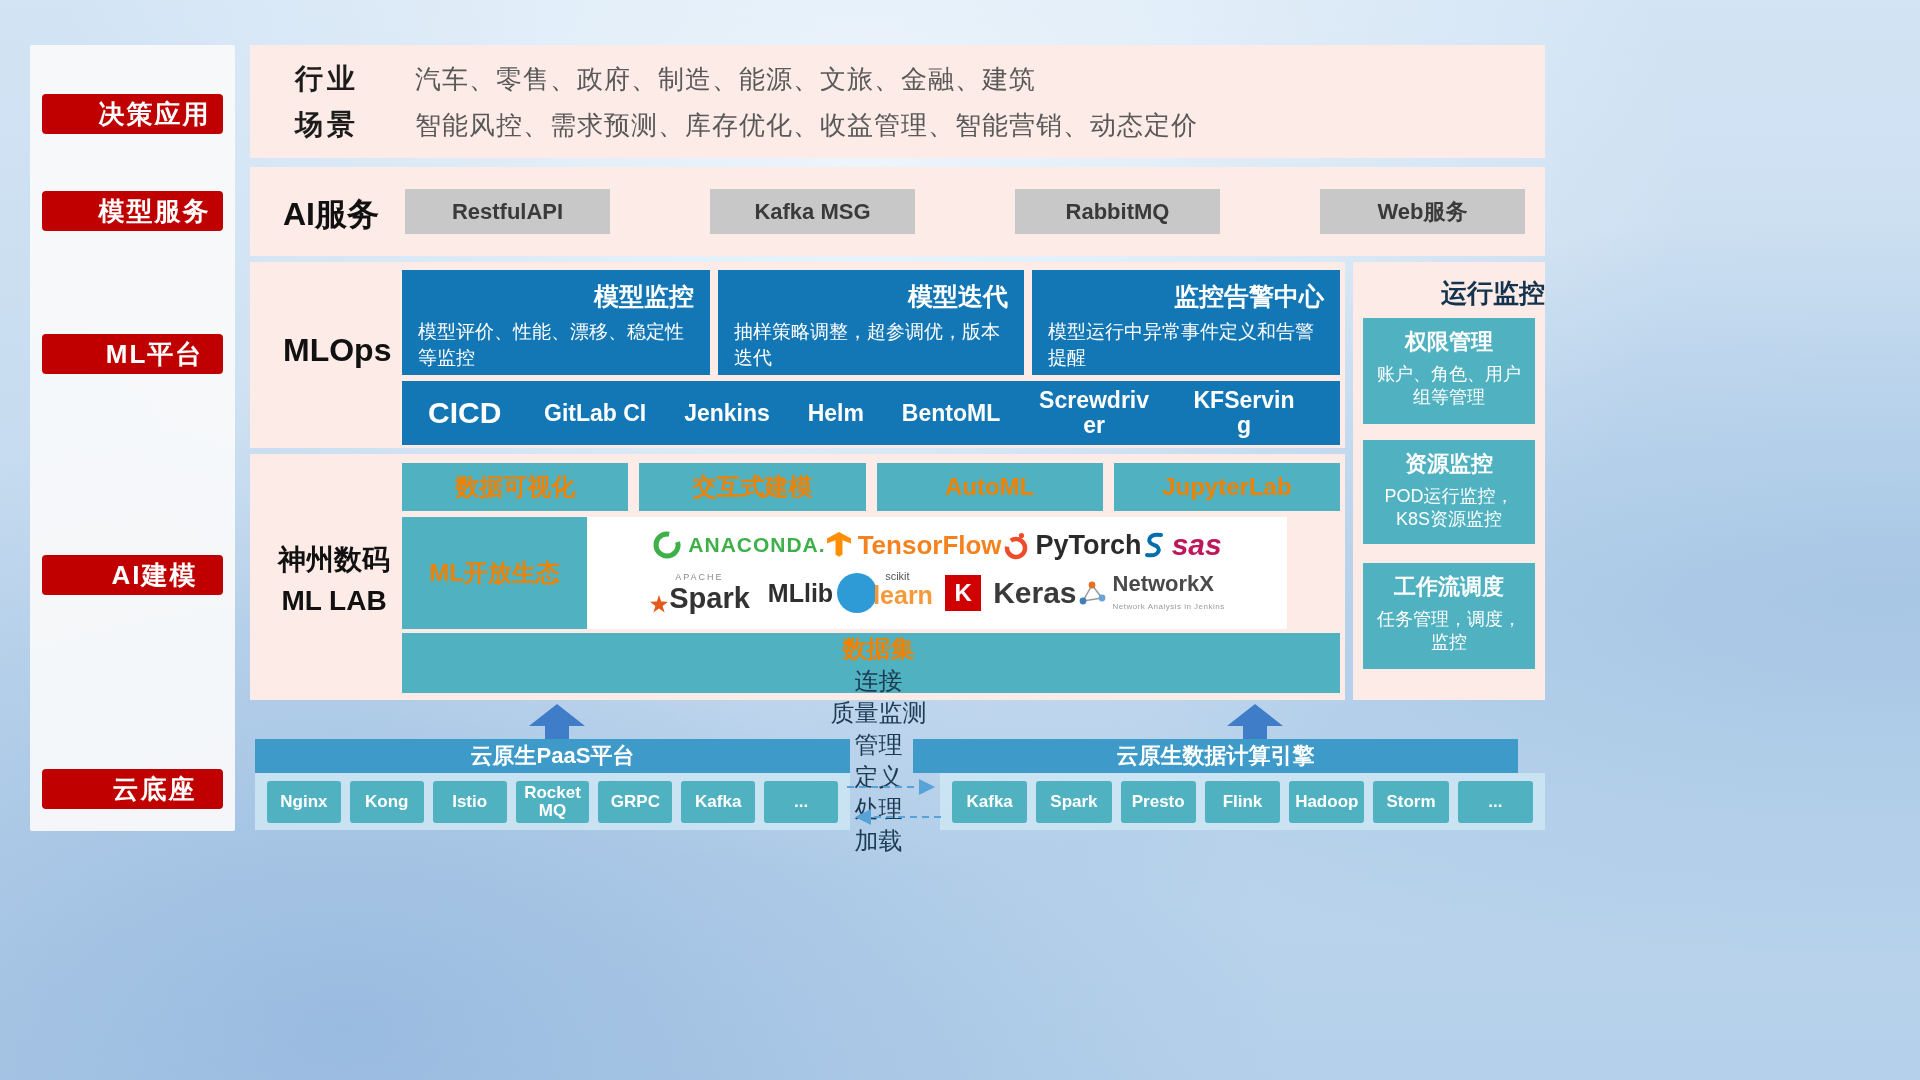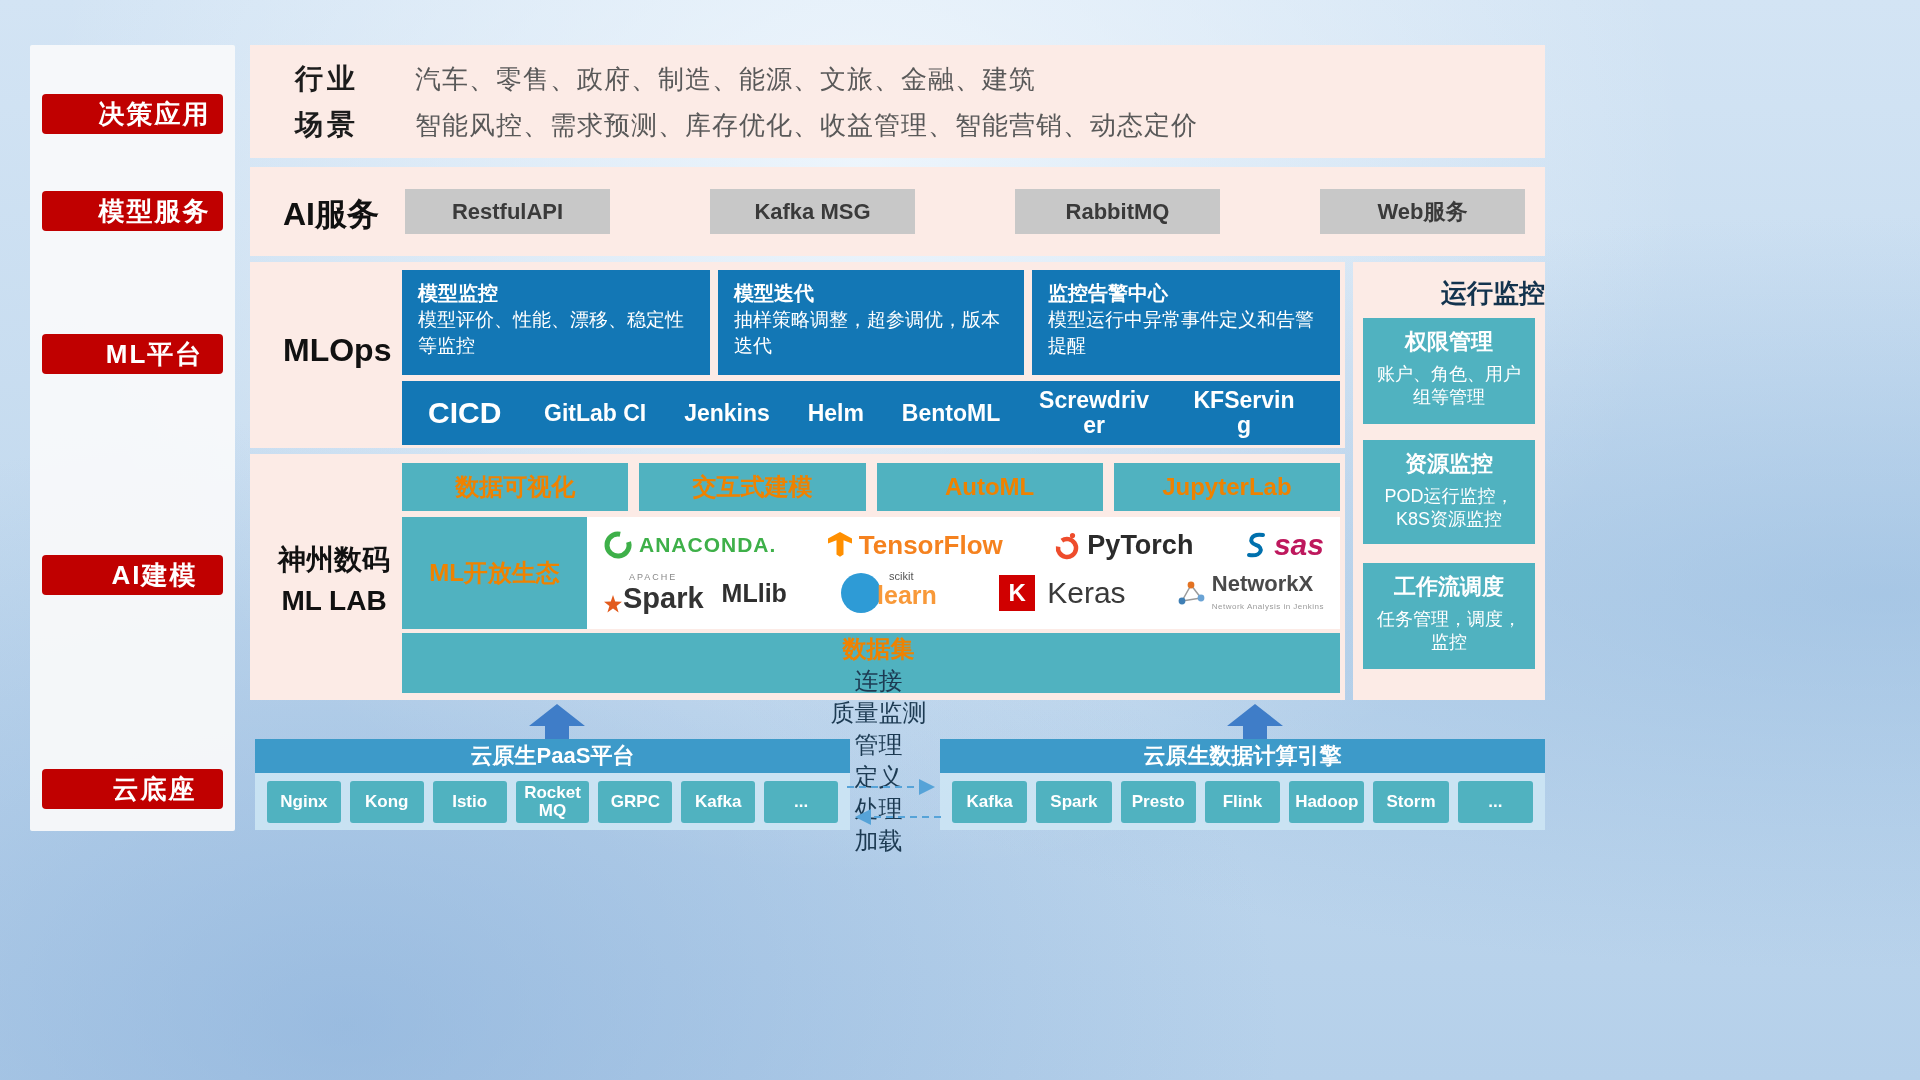--- a/index.html
+++ b/index.html
@@ -35,21 +35,21 @@
   .svc-row { position:absolute; left:155px; top:22px; display:flex; gap:100px; }
   .svc-chip { width:205px; height:45px; background:#c8c8c8; color:#3a3a3a; font-weight:700;
     font-size:22px; display:flex; align-items:center; justify-content:center; }
 
   
   #panel-mlops { left:250px; top:262px; width:1095px; height:186px; }
   .mlops-label { position:absolute; left:33px; top:70px; font-size:32px; font-weight:700; color:#111; }
   .mlops-cards { position:absolute; left:152px; top:8px; width:938px; display:flex; gap:8px; }
   .mcard { background:#1377b5; color:#fff; height:105px; padding:10px 16px 0; }
   .mcard.c0 { width:308px; } .mcard.c1 { width:306px; } .mcard.c2 { width:308px; }
-  .mcard-title { text-align:left; font-size:20px; font-weight:700; }
+  .mcard-title { text-align:right; font-size:25px; font-weight:700; margin-bottom:6px; }
   .mcard-desc { font-size:19px; line-height:1.35; }
   .cicd-bar { position:absolute; left:152px; top:119px; width:938px; height:64px;
     background:#1377b5; display:flex; align-items:center; }
   .cicd-label { width:128px; padding-left:26px; font-size:30px; font-weight:700; color:#fff; }
   .cicd-items { flex:1; display:flex; justify-content:space-between; align-items:center; padding:0 40px 0 14px; }
   .cicd-item { color:#fff; font-weight:700; font-size:23px; max-width:112px; text-align:center;
     line-height:1.08; overflow-wrap:break-word; }
 
   
   #panel-monitor { left:1353px; top:262px; width:192px; height:438px; }
@@ -62,52 +62,52 @@
 
   
   #panel-mllab { left:250px; top:454px; width:1095px; height:246px; }
   .lab-label { position:absolute; left:16px; top:86px; width:136px; text-align:center;
     font-size:28px; font-weight:700; color:#111; line-height:1.45; }
   .lab-tools { position:absolute; left:152px; top:9px; width:938px; display:flex; gap:11px; }
   .tool-chip { flex:1; height:48px; background:#50b2c0; color:#ef8200; font-size:24px; font-weight:700;
     display:flex; align-items:center; justify-content:center; }
   .eco-left { position:absolute; left:152px; top:63px; width:185px; height:112px; background:#50b2c0;
     display:flex; align-items:center; justify-content:center; color:#ef8200; font-size:24px; font-weight:700; }
-  .eco-right { position:absolute; left:337px; top:63px; width:753px; height:112px; background:#fff;
-    padding:5px 16px; display:flex; flex-direction:column; justify-content:space-evenly; }
+  .eco-right { position:absolute; left:337px; top:63px; width:700px; height:112px; background:#fff;
+    padding:5px 16px; display:flex; flex-direction:column; justify-content:space-evenly;align-items:center; }
   .eco-row { display:flex; align-items:center; justify-content:space-between; }
   .logo { display:flex; align-items:center; gap:6px; }
   .ana-text { color:#3eb049; font-weight:700; font-size:21px; letter-spacing:1px; }
   .tf-text { color:#f5821f; font-weight:700; font-size:26px; }
   .pt-text { color:#2b2b2b; font-weight:600; font-size:27px; }
   .sas-text { color:#be185d; font-weight:800; font-style:italic; font-size:30px; }
   .apache { font-size:9px; color:#8a8a8a; letter-spacing:2px; display:block; margin-left:26px; }
   .spark-word { display:flex; align-items:flex-end; }
   .spark-text { font-size:29px; font-weight:700; color:#333; }
   .mllib { font-size:25px; font-weight:700; color:#2f2f2f; margin-left:12px; }
   .sklearn { position:relative; width:112px; height:50px; }
   .sk-circle { position:absolute; left:4px; top:5px; width:40px; height:40px; border-radius:50%; background:#2e9bd6; }
   .sk-top { position:absolute; left:52px; top:2px; font-size:11px; color:#555; }
   .sk-learn { position:absolute; left:40px; top:13px; font-size:25px; font-weight:700; color:#f89939; }
   .keras-k { width:36px; height:36px; background:#d00000; color:#fff; font-weight:700; font-size:24px;
     display:flex; align-items:center; justify-content:center; }
-  .keras-text { font-size:30px; color:#3a3a3a; font-weight:400; margin-left:6px; }
+  .keras-text { font-size:30px; color:#3a3a3a; font-weight:700; margin-left:6px; }
   .nx-name { font-size:22px; font-weight:700; color:#4a4a4a; display:block; line-height:1; }
   .nx-sub { font-size:8px; color:#9a9a9a; letter-spacing:.5px; }
   .dataset-bar { position:absolute; left:152px; top:179px; width:938px; height:60px; background:#50b2c0;
     display:flex; align-items:center; justify-content:space-between; padding:0 80px 0 95px;flex-direction:column; }
   .ds-label { color:#ef8200; font-weight:700; font-size:24px; }
   .ds-item { color:#1c3a52; font-size:24px; font-weight:500;font-family:Liberation Serif, serif; }
 
   
   .up-arrow { position:absolute; top:704px; width:56px; height:35px; }
   #up-arrow-left { left:529px; } #up-arrow-right { left:1227px; }
   .cloud-bar { position:absolute; top:739px; height:34px; background:#3d9ac9; color:#fff;
     font-size:22px; font-weight:700; display:flex; align-items:center; justify-content:center; }
-  #paas-bar { left:255px; width:595px; } #engine-bar { left:940px; width:605px; }
+  #paas-bar { left:255px; width:595px; } #engine-bar { left:913px; width:605px; }
   .cloud-panel { position:absolute; top:773px; height:57px; background:rgba(206,230,244,.85);
     display:flex; align-items:center; gap:9px; padding:0 12px; }
   #paas-panel { left:255px; width:595px; } #engine-panel { left:940px; width:605px; }
   .chip { flex:1; height:42px; background:#50b2c0; color:#fff; font-size:17px; font-weight:700;
     display:flex; align-items:center; justify-content:center; border-radius:3px; text-align:center;
     line-height:1.05; word-break:break-all; padding:0 3px; }
   #dashed-arrows { position:absolute; left:845px; top:778px; }
 </style>
 </head>
 <body>

